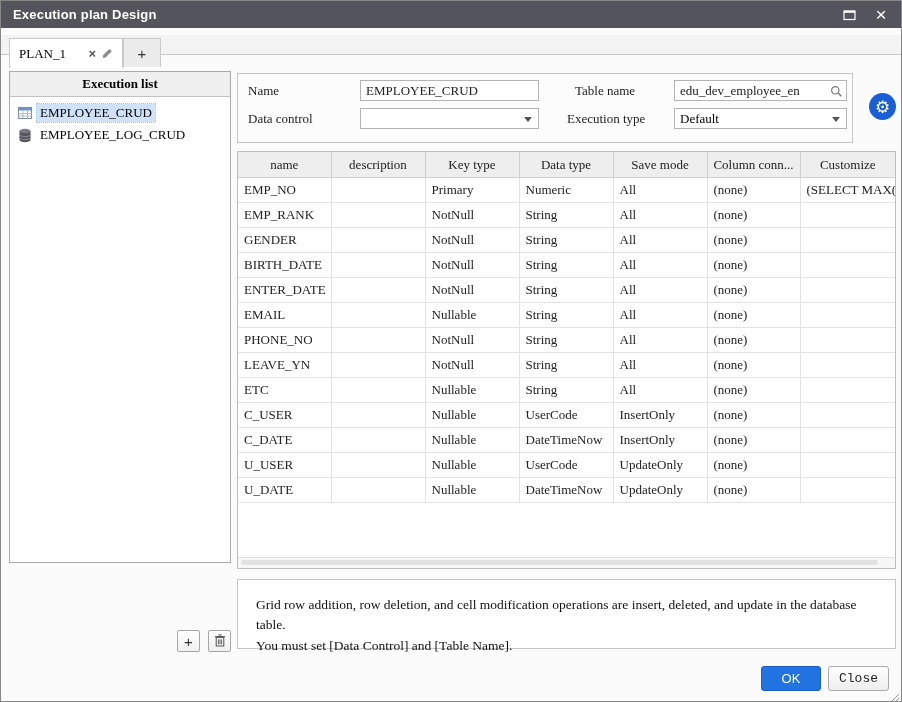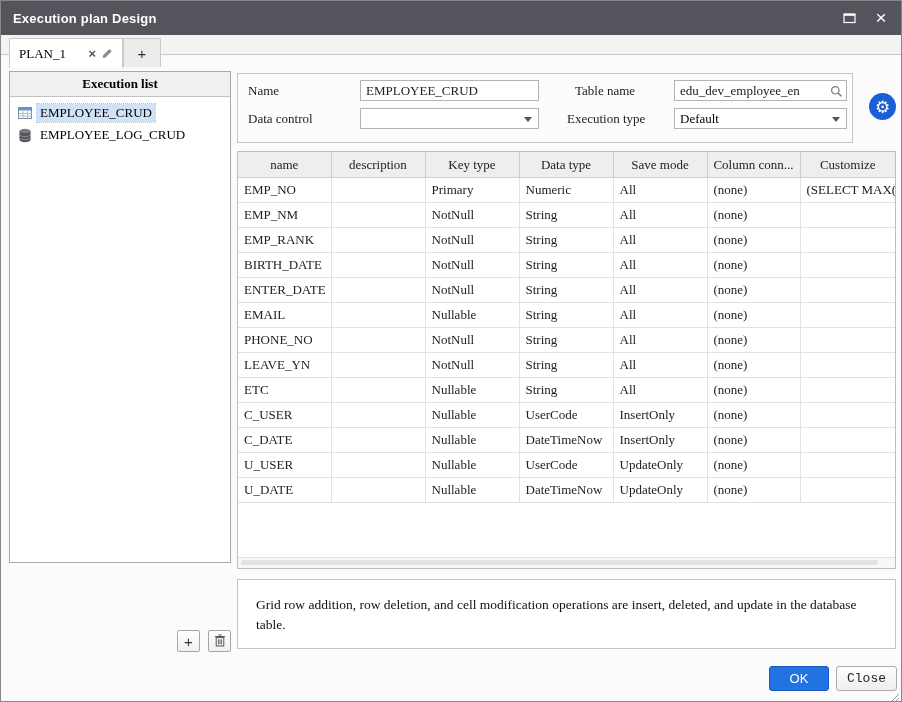--- a/index.html
+++ b/index.html
@@ -3,21 +3,21 @@
 <meta charset="utf-8">
 <style>
   html,body { margin:0; padding:0; background:#fff; }
   .window {
     position:relative; width:900px; height:700px;
     border:1px solid #888; background:#fbfbfb;
     font-family:"Liberation Serif", serif; overflow:hidden;
   }
   
   .titlebar {
-    position:absolute; top:0; left:0; right:0; height:34px;
+    position:absolute; top:0; left:0; right:0; height:27px;
     background:#54545c; display:flex; align-items:center; padding:0 12px; box-sizing:border-box;text-align:right;
   }
   .title {
     color:#fff; font-family:"Liberation Sans", sans-serif;
     font-weight:bold; font-size:13px; letter-spacing:.2px;
   }
   .tb-btns { margin-left:auto; display:flex; align-items:center; gap:16px; }
   .tb-btn { display:flex; align-items:center; justify-content:center; width:16px; height:16px; cursor:pointer; }
   .close-x { color:#fff; font-family:"Liberation Sans", sans-serif; font-size:19px; line-height:16px; }
   
@@ -110,21 +110,21 @@
   .info-box {
     position:absolute; left:236px; top:578px; width:659px; height:70px;
     border:1px solid #c5c5c5; background:#fff; box-sizing:border-box;
     padding:15px 18px; font-size:13.5px; line-height:1.5; color:#111;
   }
   .info-line { display:block; }
   
   .btn {
     position:absolute; top:665px; height:25px; box-sizing:border-box; border-radius:3px;
     display:flex; align-items:center; justify-content:center;
-    font-family:"Liberation Sans", sans-serif; font-size:13px; cursor:pointer;margin-left:8px;
+    font-family:"Liberation Sans", sans-serif; font-size:13px; cursor:pointer;
   }
   .ok-btn { left:760px; width:60px; background:#2173e2; border:1px solid #195cc6; color:#fff; }
   .close-btn { left:827px; width:61px; background:linear-gradient(#fefefe,#eeeeee); border:1px solid #aaa; color:#222;font-family:Liberation Mono, monospace; }
   .resize-grip { position:absolute; right:1px; bottom:1px; width:11px; height:11px; }
 </style>
 </head>
 <body>
 
 <div class="window">
 
@@ -253,30 +253,30 @@
           <tr>
             <td>EMP_NO</td>
             <td></td>
             <td>Primary</td>
             <td>Numeric</td>
             <td>All</td>
             <td>(none)</td>
             <td>(SELECT MAX(...</td>
           </tr>
           <tr>
-            <td>EMP_NM</td>
-            <td></td>
-            <td>NotNull</td>
-            <td>String</td>
-            <td>All</td>
-            <td>(none)</td>
-            <td></td>
-          </tr>
-          <tr>
             <td>EMP_RANK</td>
+            <td></td>
+            <td>NotNull</td>
+            <td>String</td>
+            <td>All</td>
+            <td>(none)</td>
+            <td></td>
+          </tr>
+          <tr>
+            <td>GENDER</td>
             <td></td>
             <td>NotNull</td>
             <td>String</td>
             <td>All</td>
             <td>(none)</td>
             <td></td>
           </tr>
           <tr>
             <td>BIRTH_DATE</td>
             <td></td>
@@ -369,20 +369,21 @@
           </tr>
         </tbody>
     </table>
     <div class="hscroll">
         <div class="hthumb"></div>
       </div>
   </div>
 
   <div class="info-box">
     <span class="info-line">Grid row addition, row deletion, and cell modification operations are insert, deleted, and update in the database table.</span>
+    <span class="info-line">You must set [Data Control] and [Table Name].</span>
   </div>
 
   <div class="btn ok-btn">OK</div>
   <div class="btn close-btn">Close</div>
 
   <span class="resize-grip">
     <svg width="11" height="11" viewBox="0 0 11 11">
         <line x1="10" y1="2" x2="2" y2="10" stroke="#999" stroke-width="1"></line>
         <line x1="10" y1="6" x2="6" y2="10" stroke="#999" stroke-width="1"></line>
         <line x1="10" y1="10" x2="9" y2="10" stroke="#999" stroke-width="1"></line>

